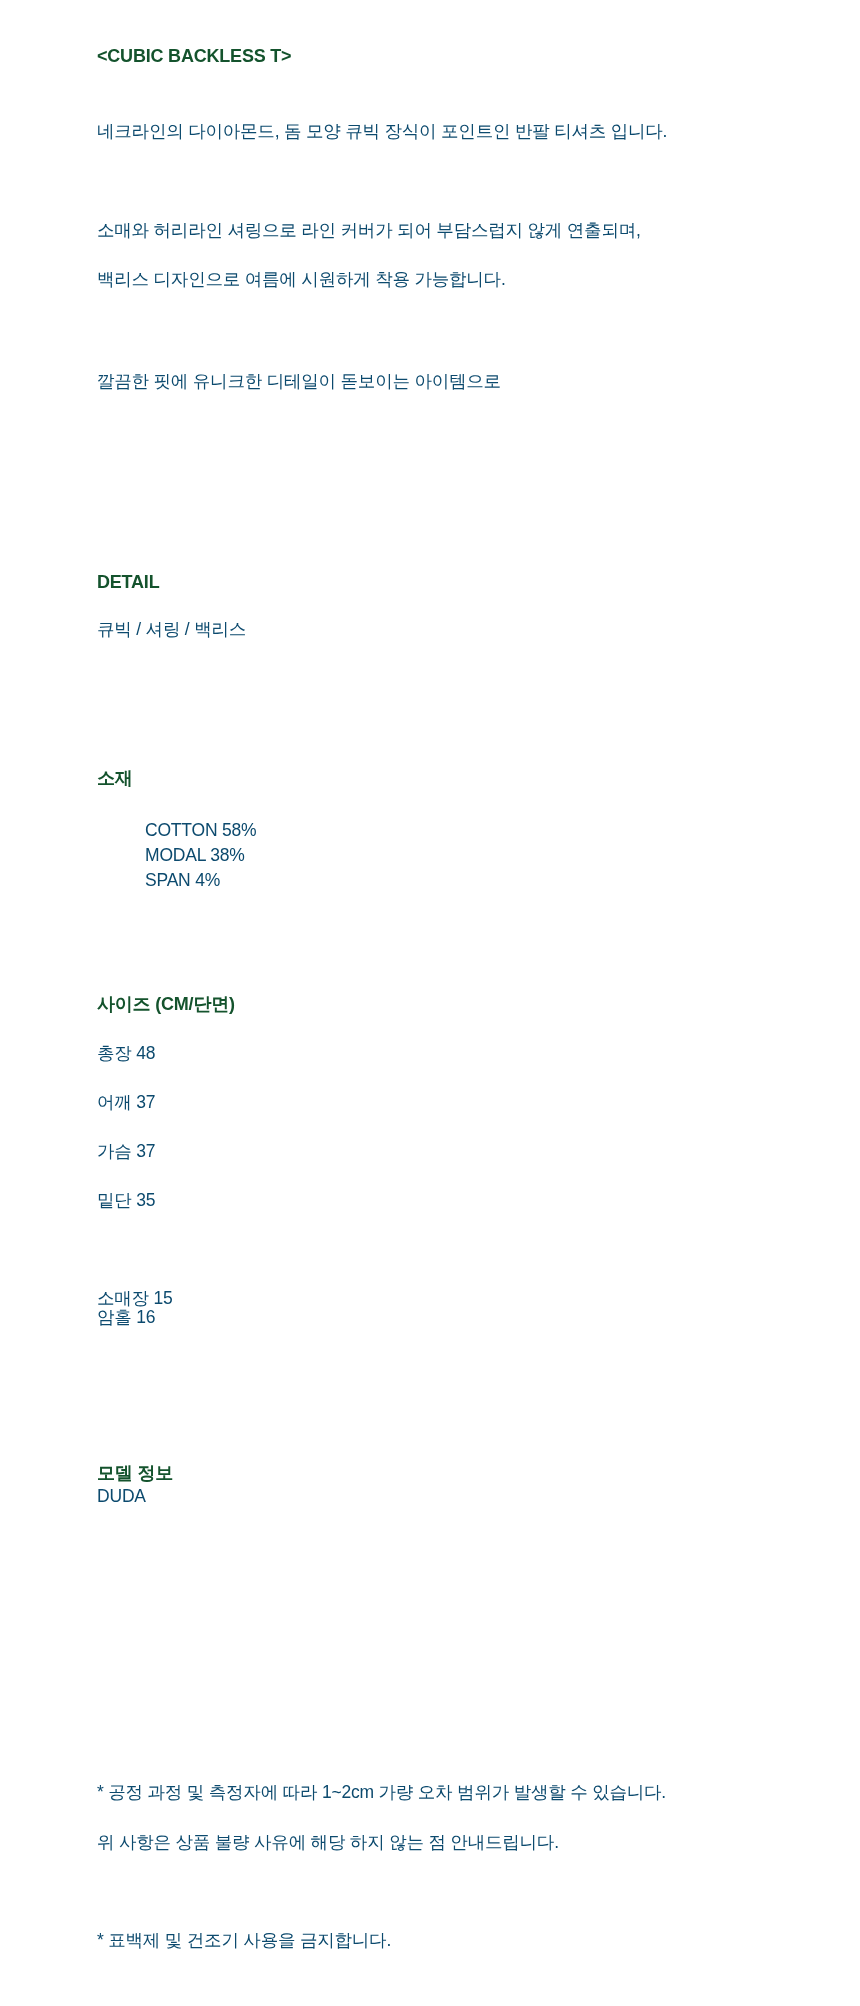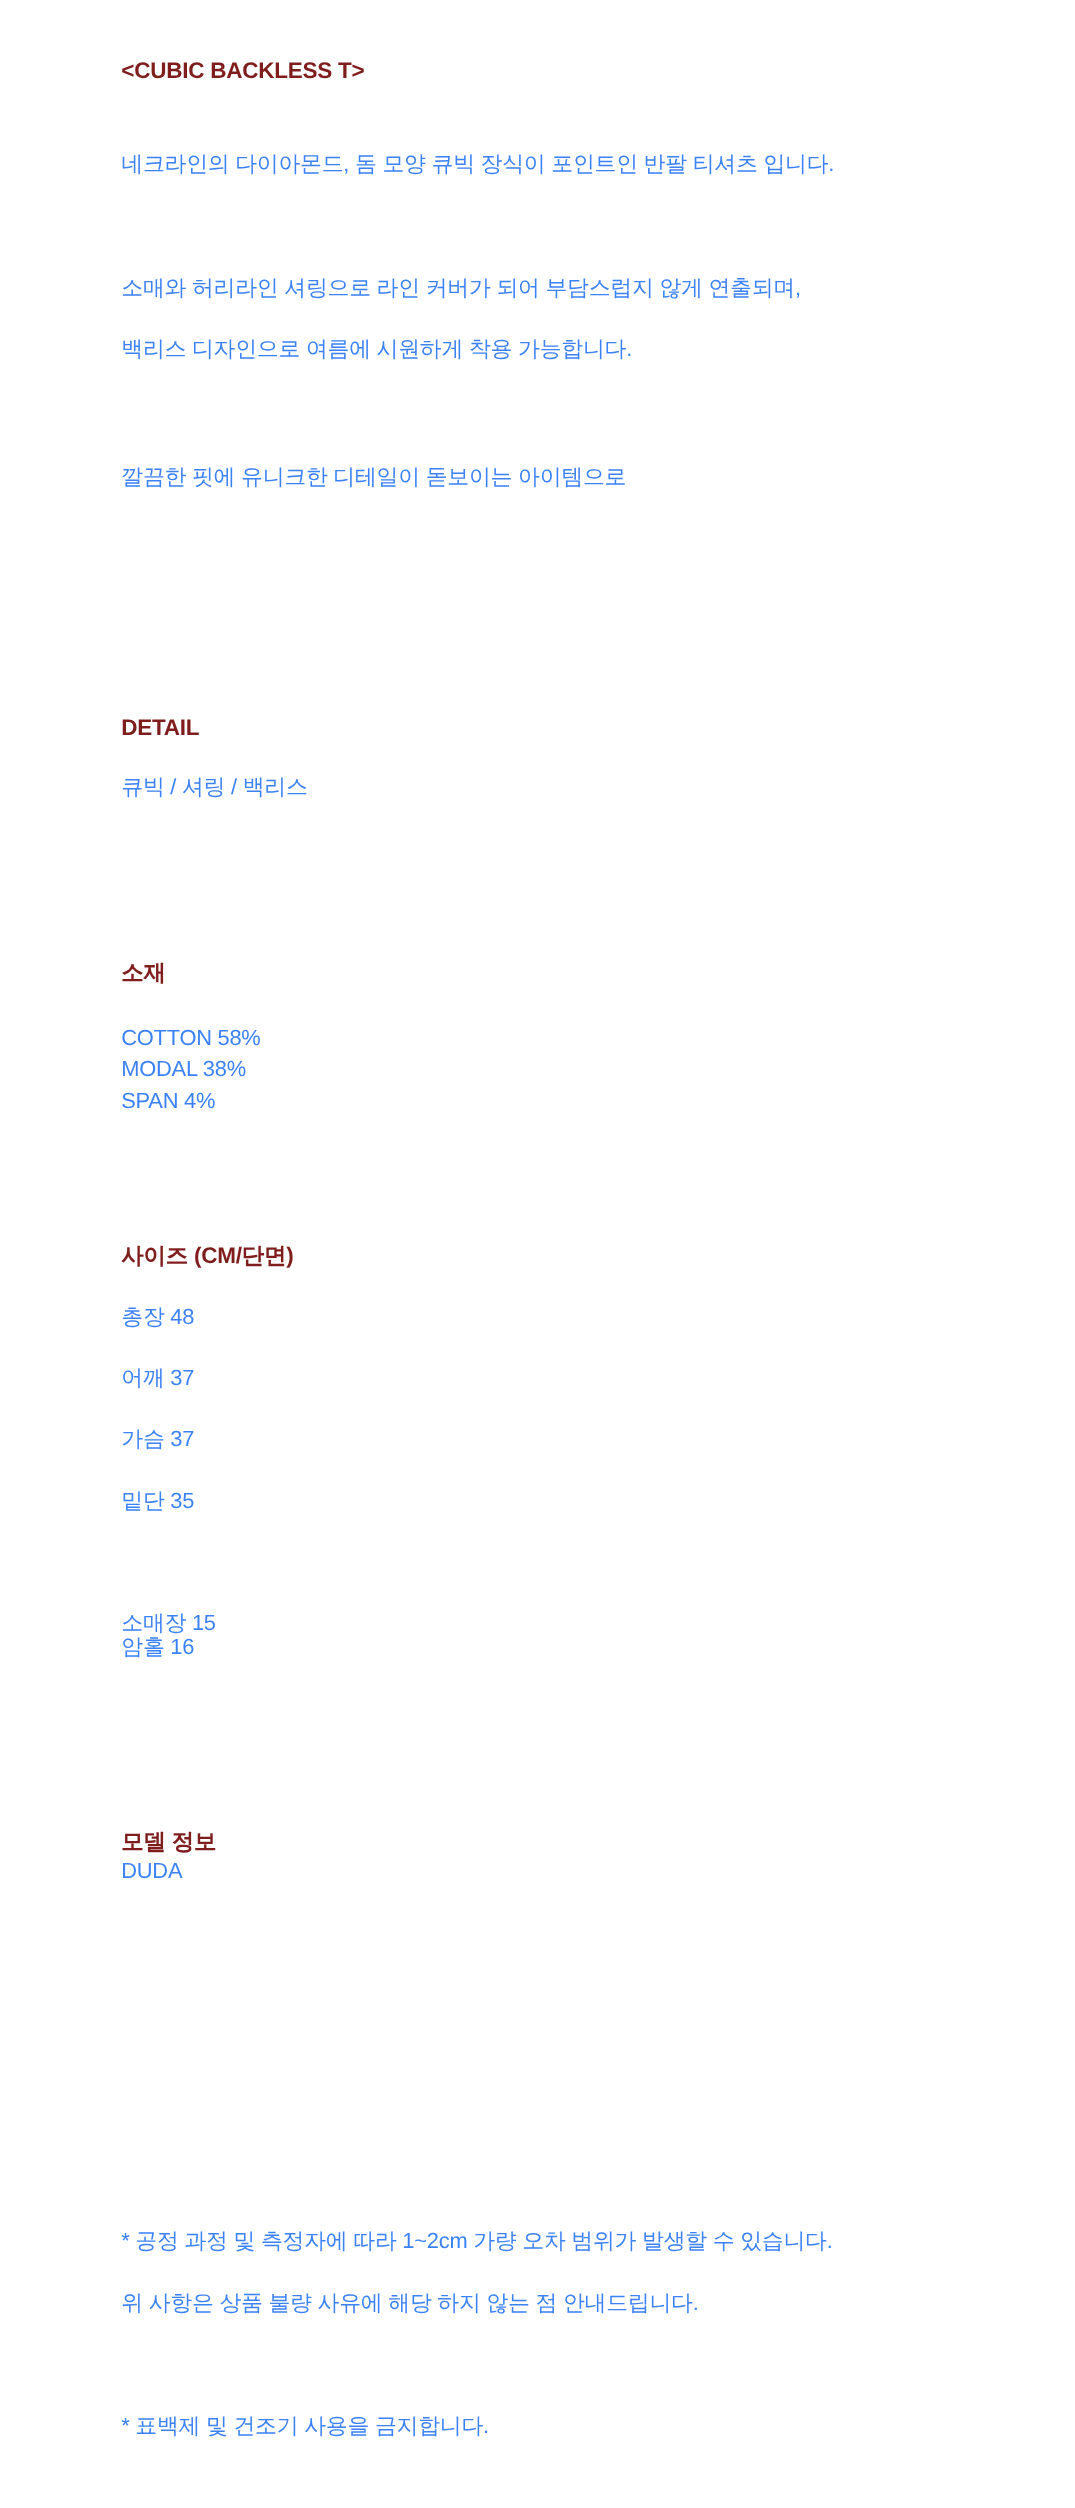--- a/index.html
+++ b/index.html
@@ -17,32 +17,32 @@
   }
   .abs {
     position: absolute;
     left: 97px;
     margin: 0;
     white-space: nowrap;
   }
   .body-text {
     font-size: 17.5px;
     line-height: 20px;
-    color: #3b82f6;
+    color: #0c4a6e;
     font-weight: 400;
     letter-spacing: -0.2px;
   }
   .heading {
     font-size: 18px;
     line-height: 20px;
-    color: #7f1d1d;
+    color: #14532d;
     font-weight: 700;
     letter-spacing: -0.2px;
   }
-  .stack-25 div { line-height: 25px; }
+  .stack-25 div { line-height: 25px; margin-left: 48px; }
   .stack-26 div { line-height: 26px; }
 </style>
 </head>
 <body>
 
 <div class="page">
 
   <h1 class="abs heading" style="top:46px">&lt;CUBIC BACKLESS T&gt;</h1>
 
   <p class="abs body-text" style="top:121px">네크라인의 다이아몬드, 돔 모양 큐빅 장식이 포인트인 반팔 티셔츠 입니다.</p>

